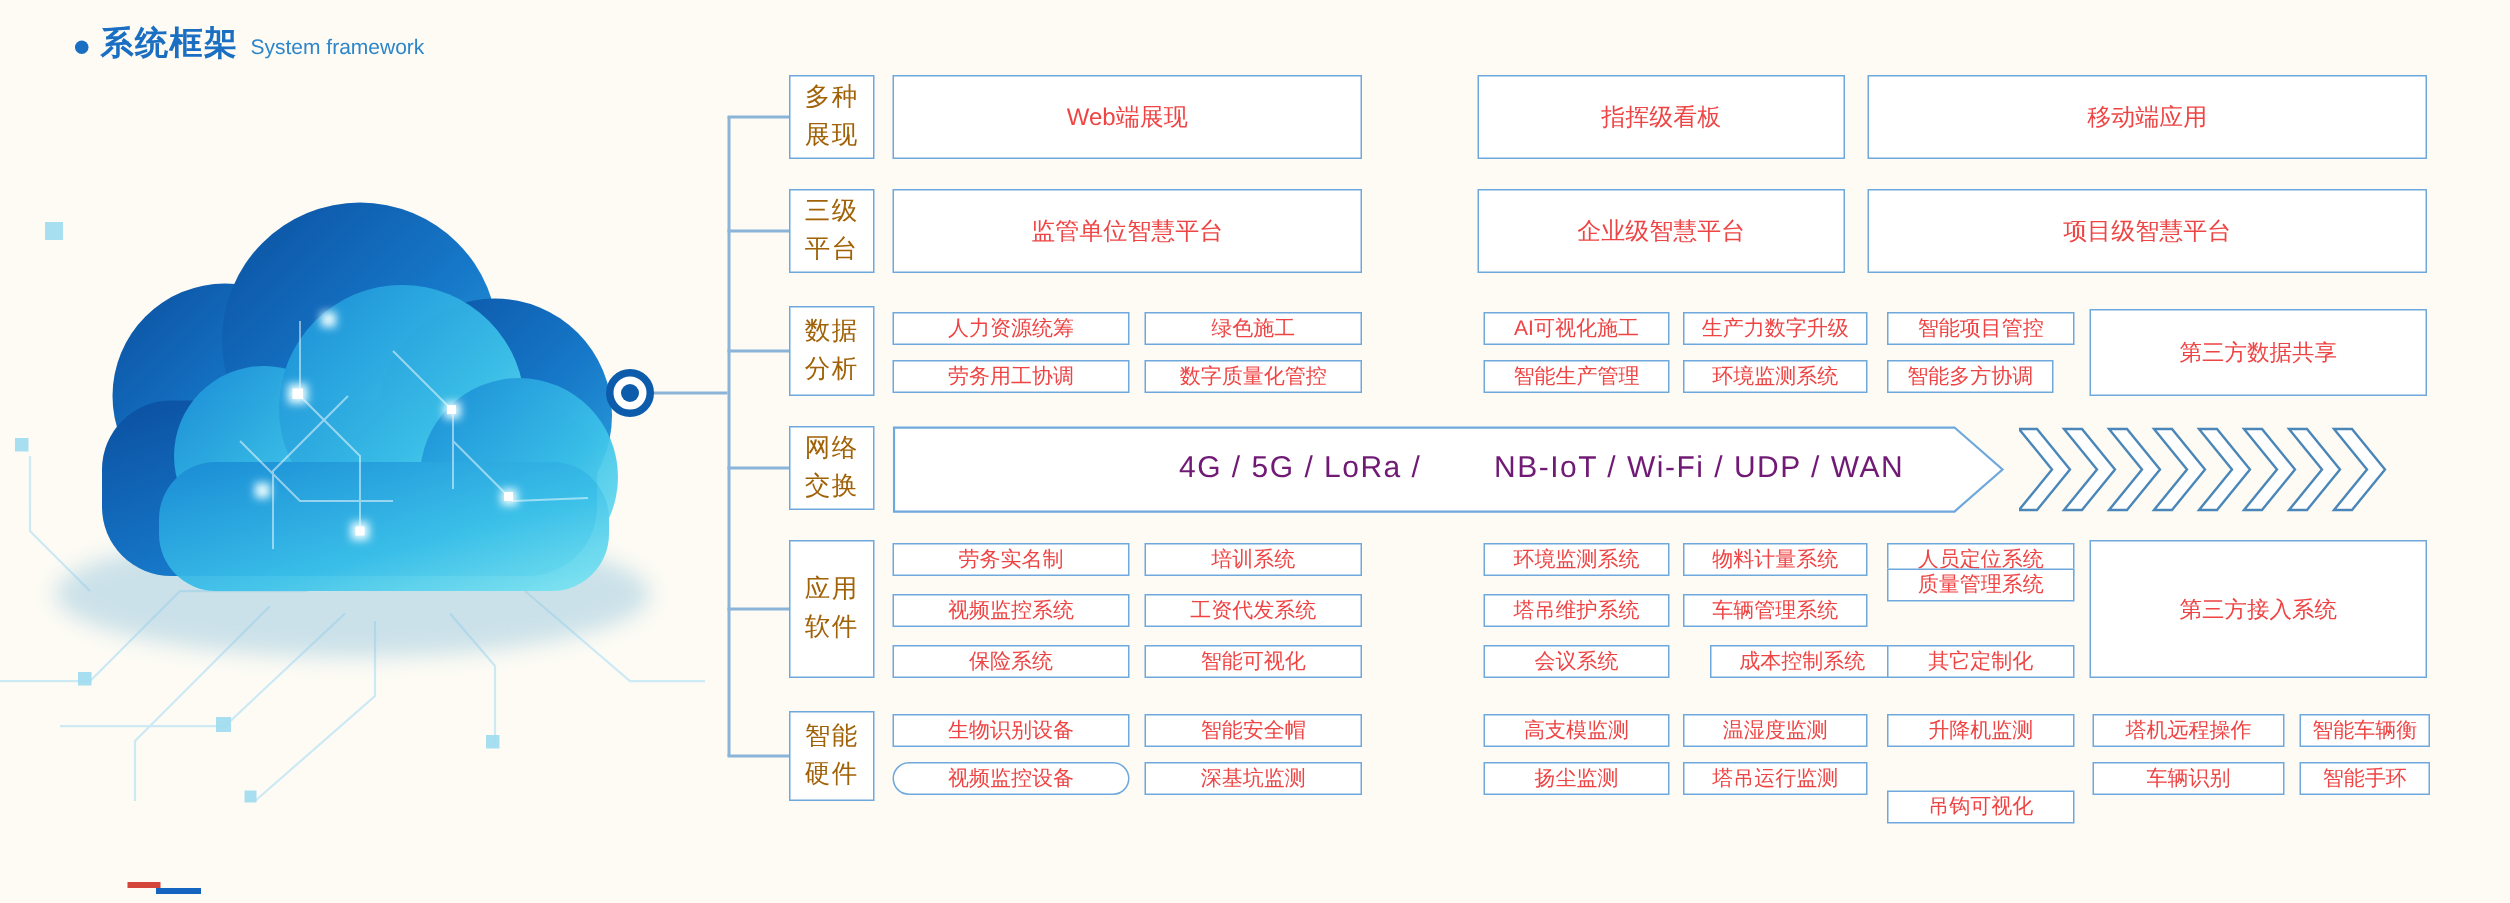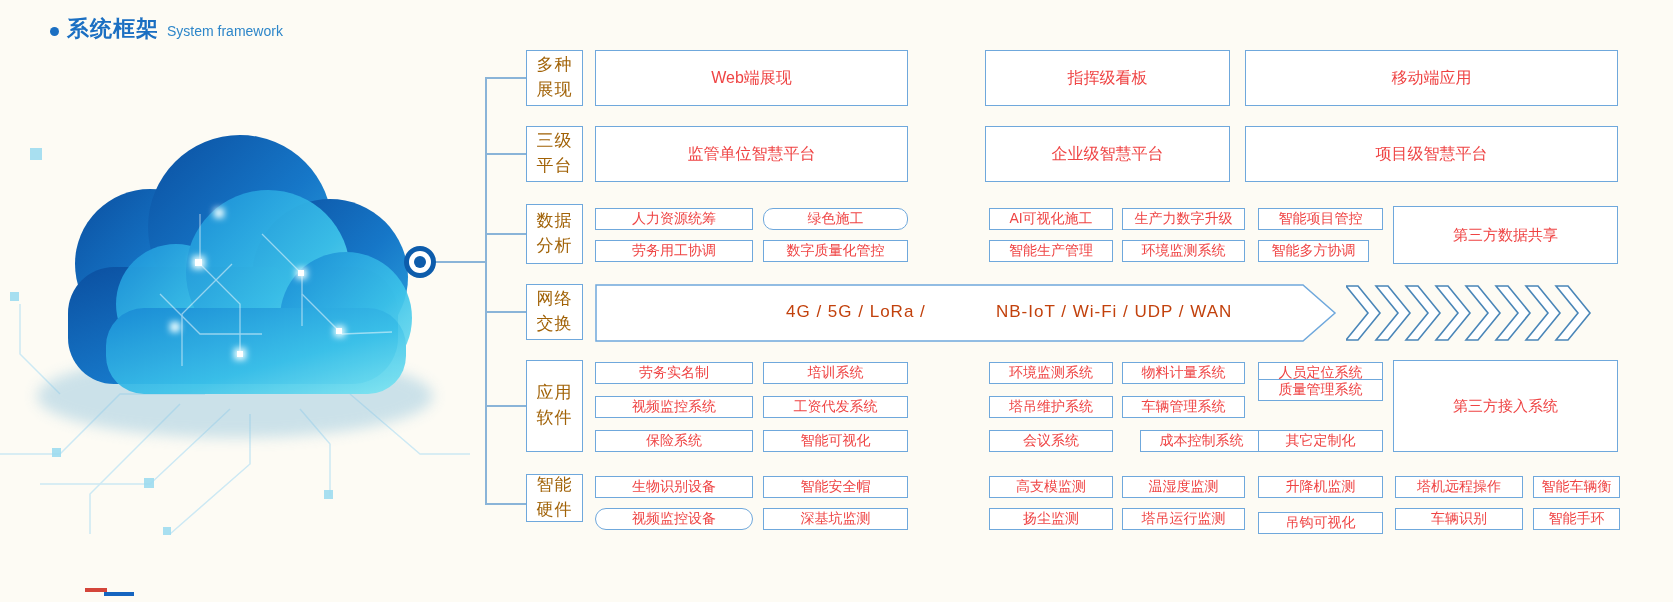--- a/index.html
+++ b/index.html
@@ -19,21 +19,21 @@
        border-radius:50%;background:#0d5cab;}
   
   .labelbox{position:absolute;width:57px;box-sizing:border-box;border:1.5px solid #6fa8dc;background:#fff;
        color:#a16207;font-size:17px;line-height:1.45;display:flex;flex-direction:column;
        align-items:center;justify-content:center;letter-spacing:1px;}
   .box{position:absolute;box-sizing:border-box;border:1.5px solid #6fa8dc;background:#fff;color:#ef4444;
        display:flex;align-items:center;justify-content:center;white-space:nowrap;}
   .big{height:56px;font-size:16px;}
   .sm{height:22px;font-size:14px;}
   
-  .net-text{position:absolute;color:#c2410c;font-size:17px;line-height:56px;letter-spacing:1px;}
+  .net-text{position:absolute;color:#701a75;font-size:20px;line-height:56px;letter-spacing:1px;}
   
   .sliver{position:absolute;height:4px;}
 </style>
 </head>
 <body>
 
 <div id="stage">
 
   <div class="title-row">
     <span class="title-bullet"></span>
@@ -139,21 +139,21 @@
   </div>
   <div class="box big" style="left:595px;top:126px;width:313px;">监管单位智慧平台</div>
   <div class="box big" style="left:985px;top:126px;width:245px;">企业级智慧平台</div>
   <div class="box big" style="left:1245px;top:126px;width:373px;">项目级智慧平台</div>
 
   <div class="labelbox" style="left:526px;top:204px;height:60px;">
     <span>数据</span>
     <span>分析</span>
   </div>
   <div class="box sm" style="left:595px;top:208px;width:158px;">人力资源统筹</div>
-  <div class="box sm" style="left:763px;top:208px;width:145px;border-radius:10px;">绿色施工</div>
+  <div class="box sm" style="left:763px;top:208px;width:145px;">绿色施工</div>
   <div class="box sm" style="left:989px;top:208px;width:124px;">AI可视化施工</div>
   <div class="box sm" style="left:1122px;top:208px;width:123px;">生产力数字升级</div>
   <div class="box sm" style="left:1258px;top:208px;width:125px;">智能项目管控</div>
   <div class="box sm" style="left:595px;top:240px;width:158px;">劳务用工协调</div>
   <div class="box sm" style="left:763px;top:240px;width:145px;">数字质量化管控</div>
   <div class="box sm" style="left:989px;top:240px;width:124px;">智能生产管理</div>
   <div class="box sm" style="left:1122px;top:240px;width:123px;">环境监测系统</div>
   <div class="box sm" style="left:1258px;top:240px;width:111px;">智能多方协调</div>
   <div class="box" style="left:1393px;top:206px;width:225px;height:58px;font-size:15px;">第三方数据共享</div>
 
@@ -193,35 +193,35 @@
   <div class="box sm" style="left:989px;top:396px;width:124px;">塔吊维护系统</div>
   <div class="box sm" style="left:1122px;top:396px;width:123px;">车辆管理系统</div>
   <div class="box sm" style="left:1258px;top:379px;width:125px;">质量管理系统</div>
   <div class="box sm" style="left:595px;top:430px;width:158px;">保险系统</div>
   <div class="box sm" style="left:763px;top:430px;width:145px;">智能可视化</div>
   <div class="box sm" style="left:989px;top:430px;width:124px;">会议系统</div>
   <div class="box sm" style="left:1122px;top:430px;width:123px;margin-left:18px;">成本控制系统</div>
   <div class="box sm" style="left:1258px;top:430px;width:125px;">其它定制化</div>
   <div class="box" style="left:1393px;top:360px;width:225px;height:92px;font-size:15px;">第三方接入系统</div>
 
-  <div class="labelbox" style="left:526px;top:474px;height:48px;">
+  <div class="labelbox" style="left:526px;top:474px;height:60px;">
     <span>智能</span>
     <span>硬件</span>
   </div>
   <div class="box sm" style="left:595px;top:476px;width:158px;">生物识别设备</div>
   <div class="box sm" style="left:763px;top:476px;width:145px;">智能安全帽</div>
   <div class="box sm" style="left:989px;top:476px;width:124px;">高支模监测</div>
   <div class="box sm" style="left:1122px;top:476px;width:123px;">温湿度监测</div>
   <div class="box sm" style="left:1258px;top:476px;width:125px;">升降机监测</div>
   <div class="box sm" style="left:1395px;top:476px;width:128px;">塔机远程操作</div>
   <div class="box sm" style="left:1533px;top:476px;width:87px;">智能车辆衡</div>
   <div class="box sm" style="left:595px;top:508px;width:158px;border-radius:11px;">视频监控设备</div>
   <div class="box sm" style="left:763px;top:508px;width:145px;">深基坑监测</div>
   <div class="box sm" style="left:989px;top:508px;width:124px;">扬尘监测</div>
   <div class="box sm" style="left:1122px;top:508px;width:123px;">塔吊运行监测</div>
-  <div class="box sm" style="left:1258px;top:512px;width:125px;">吊钩可视化</div>
+  <div class="box sm" style="left:1258px;top:527px;width:125px;">吊钩可视化</div>
   <div class="box sm" style="left:1395px;top:508px;width:128px;">车辆识别</div>
   <div class="box sm" style="left:1533px;top:508px;width:87px;">智能手环</div>
 
   <div class="sliver" style="left:85px;top:588px;width:22px;background:#d4453a;"></div>
   <div class="sliver" style="left:104px;top:592px;width:30px;background:#1565c0;"></div>
 
 </div>
 
 </body></html>

